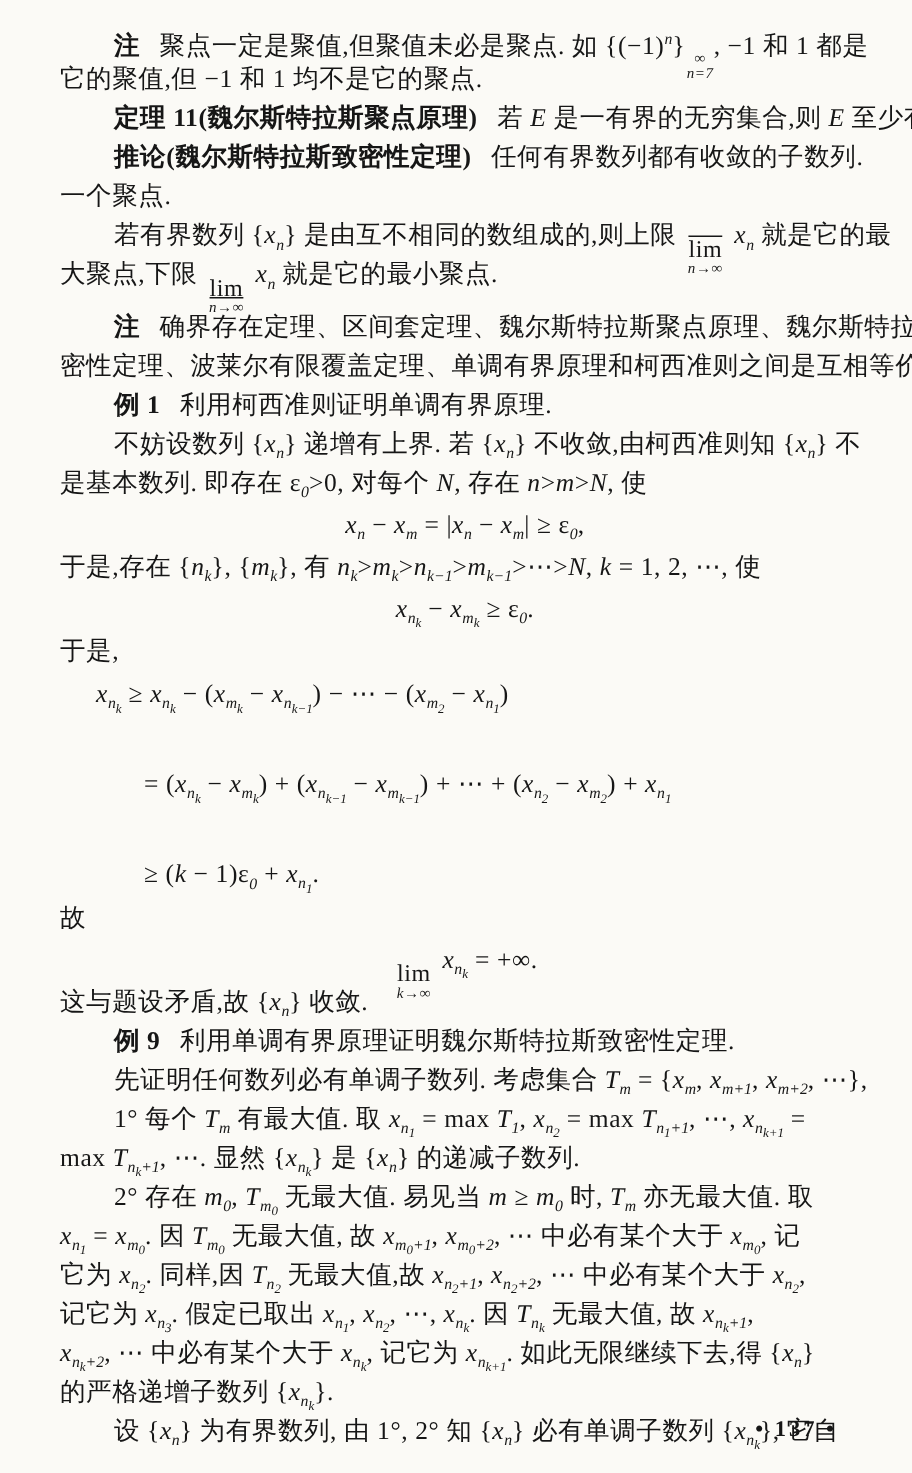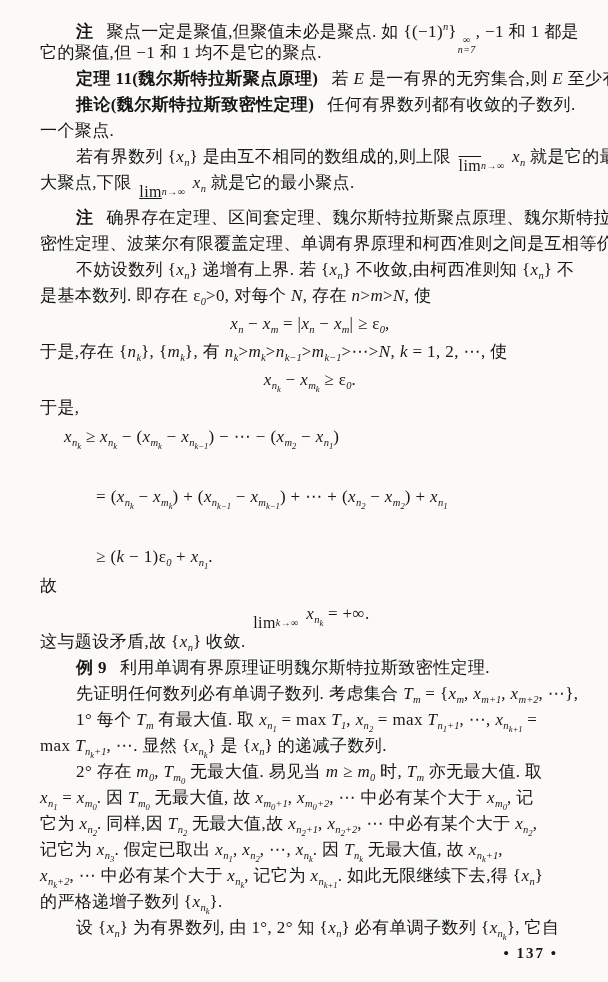--- a/index.html
+++ b/index.html
@@ -14,21 +14,21 @@
   .ln.indent{padding-left:36px;}
   .ln.center{text-align:center;height:30px;line-height:30px;padding-left:0;}
   .ln.math1{padding-left:24px;height:32px;line-height:32px;}
   .ln.math2{padding-left:56px;height:32px;line-height:32px;margin-top:28px;}
   .ln.gap-top{margin-top:9px;}
   .head{font-weight:bold;margin-right:13px;}
   sub,sup{font-size:0.62em;font-style:italic;letter-spacing:0;}
   sub sub{font-size:0.82em;}
   .ov{text-decoration:overline;}
   .un{text-decoration:underline;}
-  .st{display:inline-flex;flex-direction:row;align-items:center;line-height:1;vertical-align:-0.55em;margin:0 3px;}
+  .st{display:inline-flex;flex-direction:column;align-items:center;line-height:1;vertical-align:-0.55em;margin:0 3px;}
   .stt{font-size:16px;}
   .stb{font-size:10px;font-style:italic;}
   .sz{display:inline-flex;flex-direction:column;align-items:center;line-height:1.05;vertical-align:-0.6em;font-size:10px;font-style:italic;margin-left:1px;}
   .pagenum{position:absolute;right:50px;bottom:20px;font-size:15px;font-weight:bold;letter-spacing:2px;}
 </style>
 </head>
 <body>
 
 <div class="page">
   <div class="content">
@@ -43,20 +43,21 @@
       <div class="ln indent"><span>若有界数列 {<i>x</i><sub>n</sub>} 是由互不相同的数组成的,则上限 <span class="st">
             <span class="stt"><span class="ov">lim</span></span>
             <span class="stb">n→∞</span>
           </span> <i>x</i><sub>n</sub> 就是它的最</span></div>
       <div class="ln flush"><span>大聚点,下限 <span class="st">
             <span class="stt"><span class="un">lim</span></span>
             <span class="stb">n→∞</span>
           </span> <i>x</i><sub>n</sub> 就是它的最小聚点.</span></div>
       <div class="ln indent gap-top"><b class="head">注</b><span>确界存在定理、区间套定理、魏尔斯特拉斯聚点原理、魏尔斯特拉斯致</span></div>
       <div class="ln flush"><span>密性定理、波莱尔有限覆盖定理、单调有界原理和柯西准则之间是互相等价的.</span></div>
+      <div class="ln indent"><b class="head">例 1</b><span>利用柯西准则证明单调有界原理.</span></div>
       <div class="ln indent"><span>不妨设数列 {<i>x</i><sub>n</sub>} 递增有上界. 若 {<i>x</i><sub>n</sub>} 不收敛,由柯西准则知 {<i>x</i><sub>n</sub>} 不</span></div>
       <div class="ln flush"><span>是基本数列. 即存在 ε<sub>0</sub>&gt;0, 对每个 <i>N</i>, 存在 <i>n</i>&gt;<i>m</i>&gt;<i>N</i>, 使</span></div>
       <div class="ln center"><span><i>x</i><sub>n</sub> − <i>x</i><sub>m</sub> = |<i>x</i><sub>n</sub> − <i>x</i><sub>m</sub>| ≥ ε<sub>0</sub>,</span></div>
       <div class="ln flush"><span>于是,存在 {<i>n</i><sub>k</sub>}, {<i>m</i><sub>k</sub>}, 有 <i>n</i><sub>k</sub>&gt;<i>m</i><sub>k</sub>&gt;<i>n</i><sub>k−1</sub>&gt;<i>m</i><sub>k−1</sub>&gt;⋯&gt;<i>N</i>, <i>k</i> = 1, 2, ⋯, 使</span></div>
       <div class="ln center"><span><i>x</i><sub>n<sub>k</sub></sub> − <i>x</i><sub>m<sub>k</sub></sub> ≥ ε<sub>0</sub>.</span></div>
       <div class="ln flush"><span>于是,</span></div>
       <div class="ln math1"><span><i>x</i><sub>n<sub>k</sub></sub> ≥ <i>x</i><sub>n<sub>k</sub></sub> − (<i>x</i><sub>m<sub>k</sub></sub> − <i>x</i><sub>n<sub>k−1</sub></sub>) − ⋯ − (<i>x</i><sub>m<sub>2</sub></sub> − <i>x</i><sub>n<sub>1</sub></sub>)</span></div>
       <div class="ln math2"><span>= (<i>x</i><sub>n<sub>k</sub></sub> − <i>x</i><sub>m<sub>k</sub></sub>) + (<i>x</i><sub>n<sub>k−1</sub></sub> − <i>x</i><sub>m<sub>k−1</sub></sub>) + ⋯ + (<i>x</i><sub>n<sub>2</sub></sub> − <i>x</i><sub>m<sub>2</sub></sub>) + <i>x</i><sub>n<sub>1</sub></sub></span></div>
       <div class="ln math2"><span>≥ (<i>k</i> − 1)ε<sub>0</sub> + <i>x</i><sub>n<sub>1</sub></sub>.</span></div>
       <div class="ln flush"><span>故</span></div>

